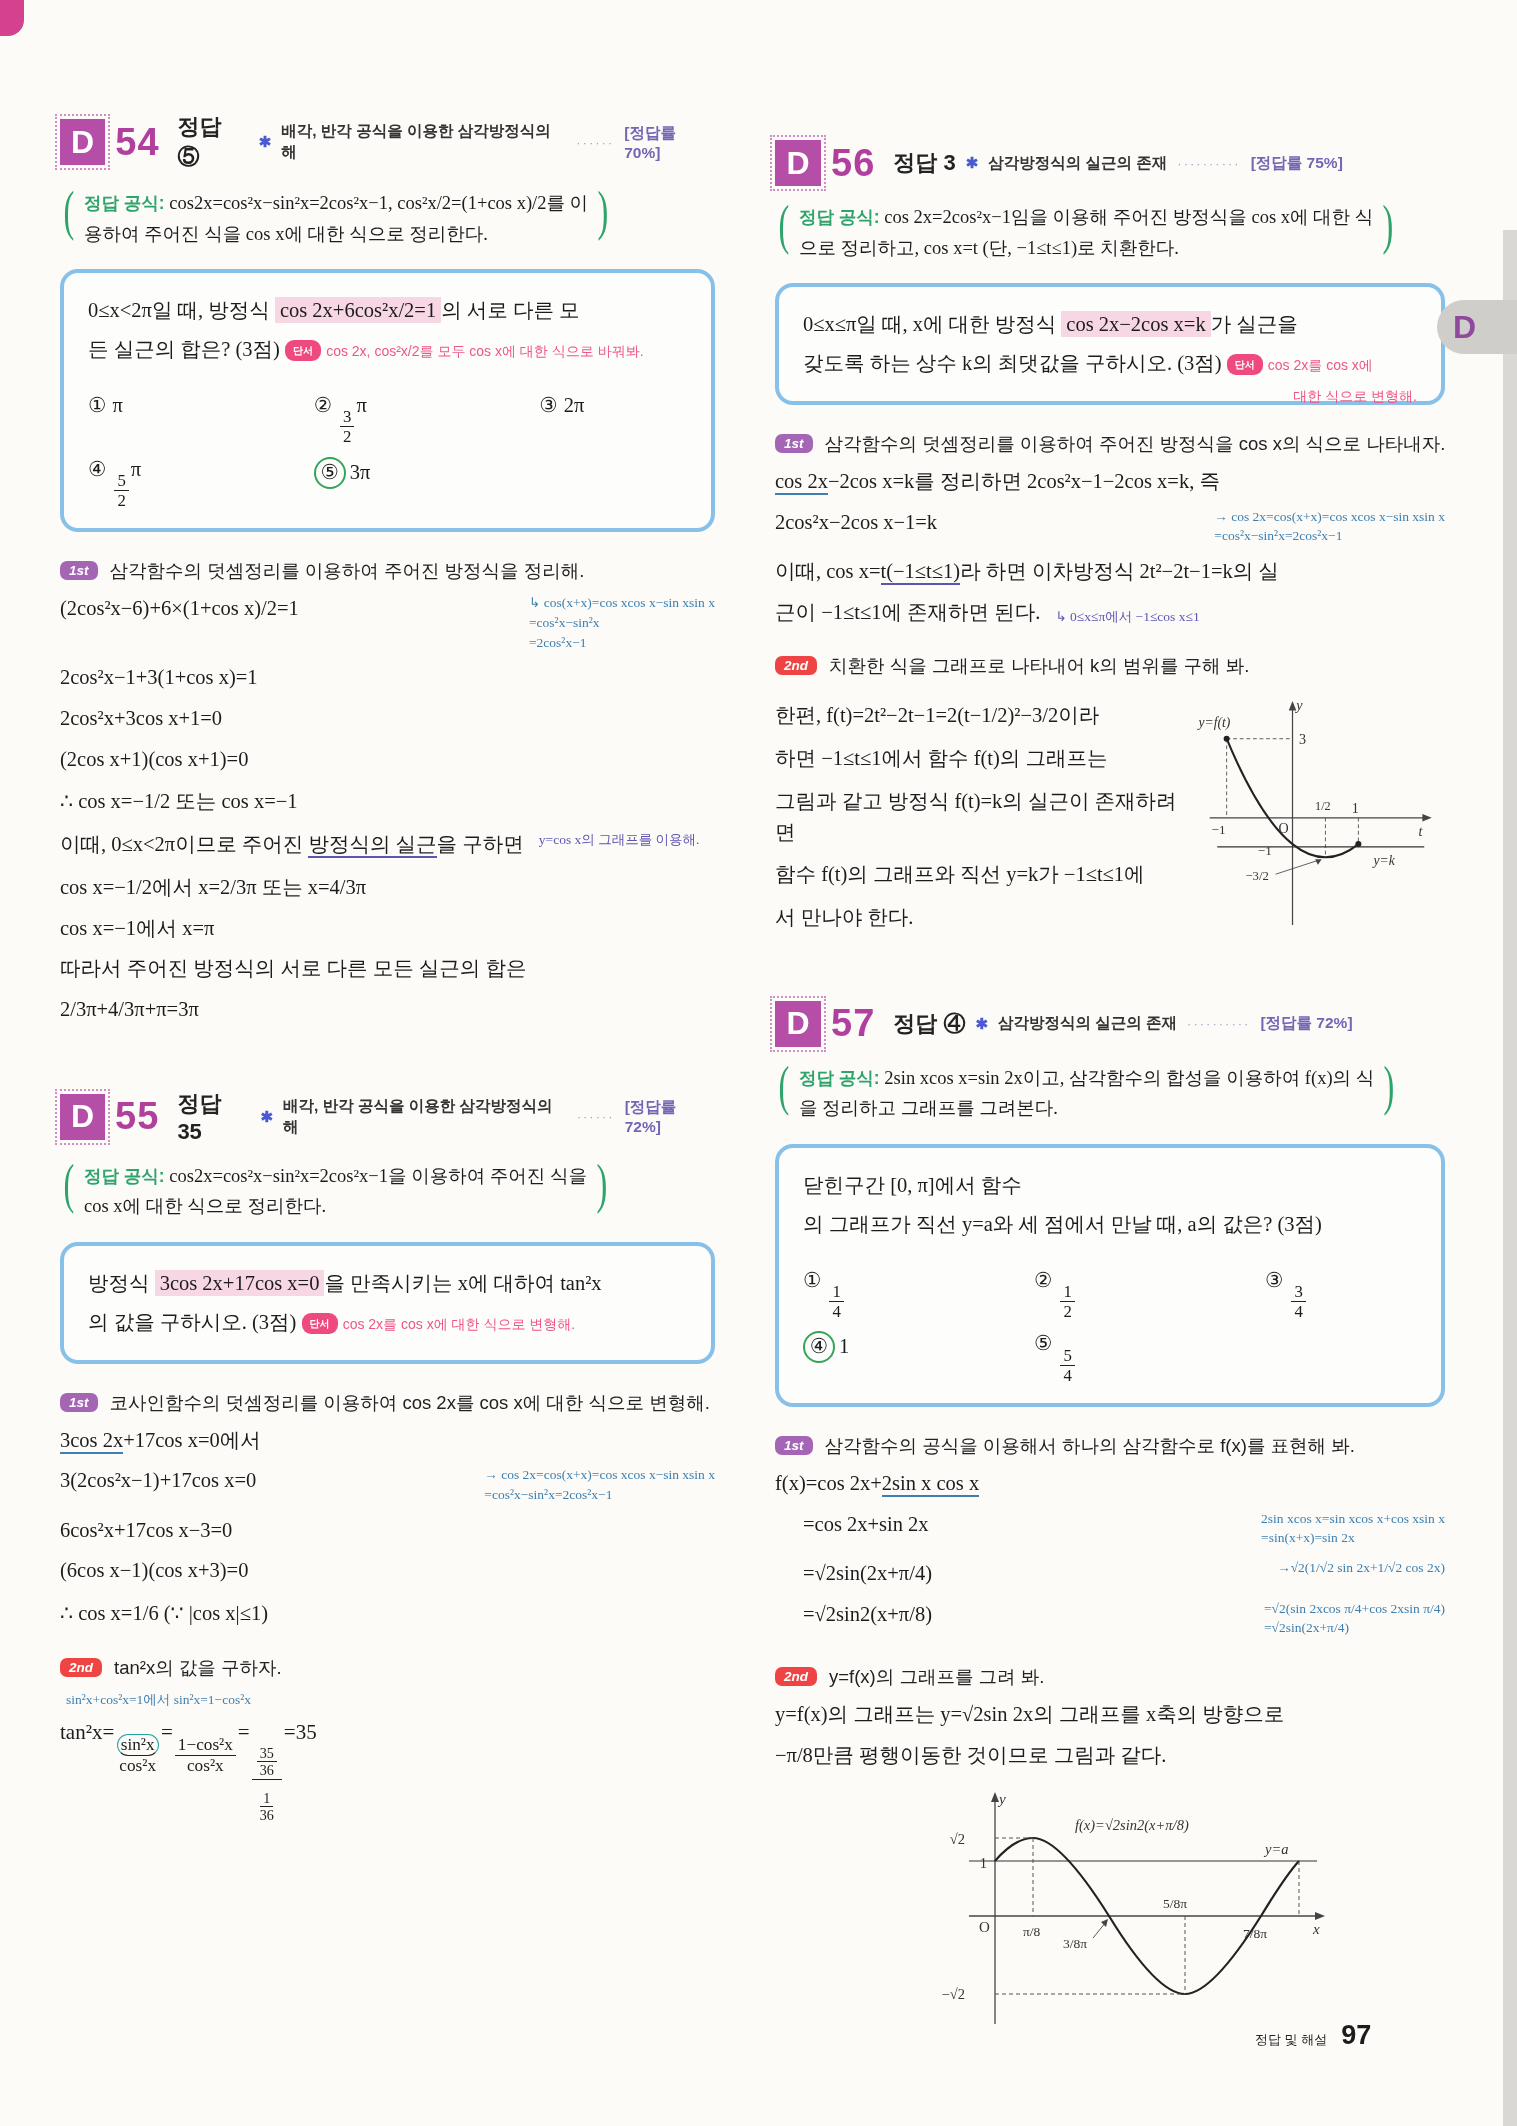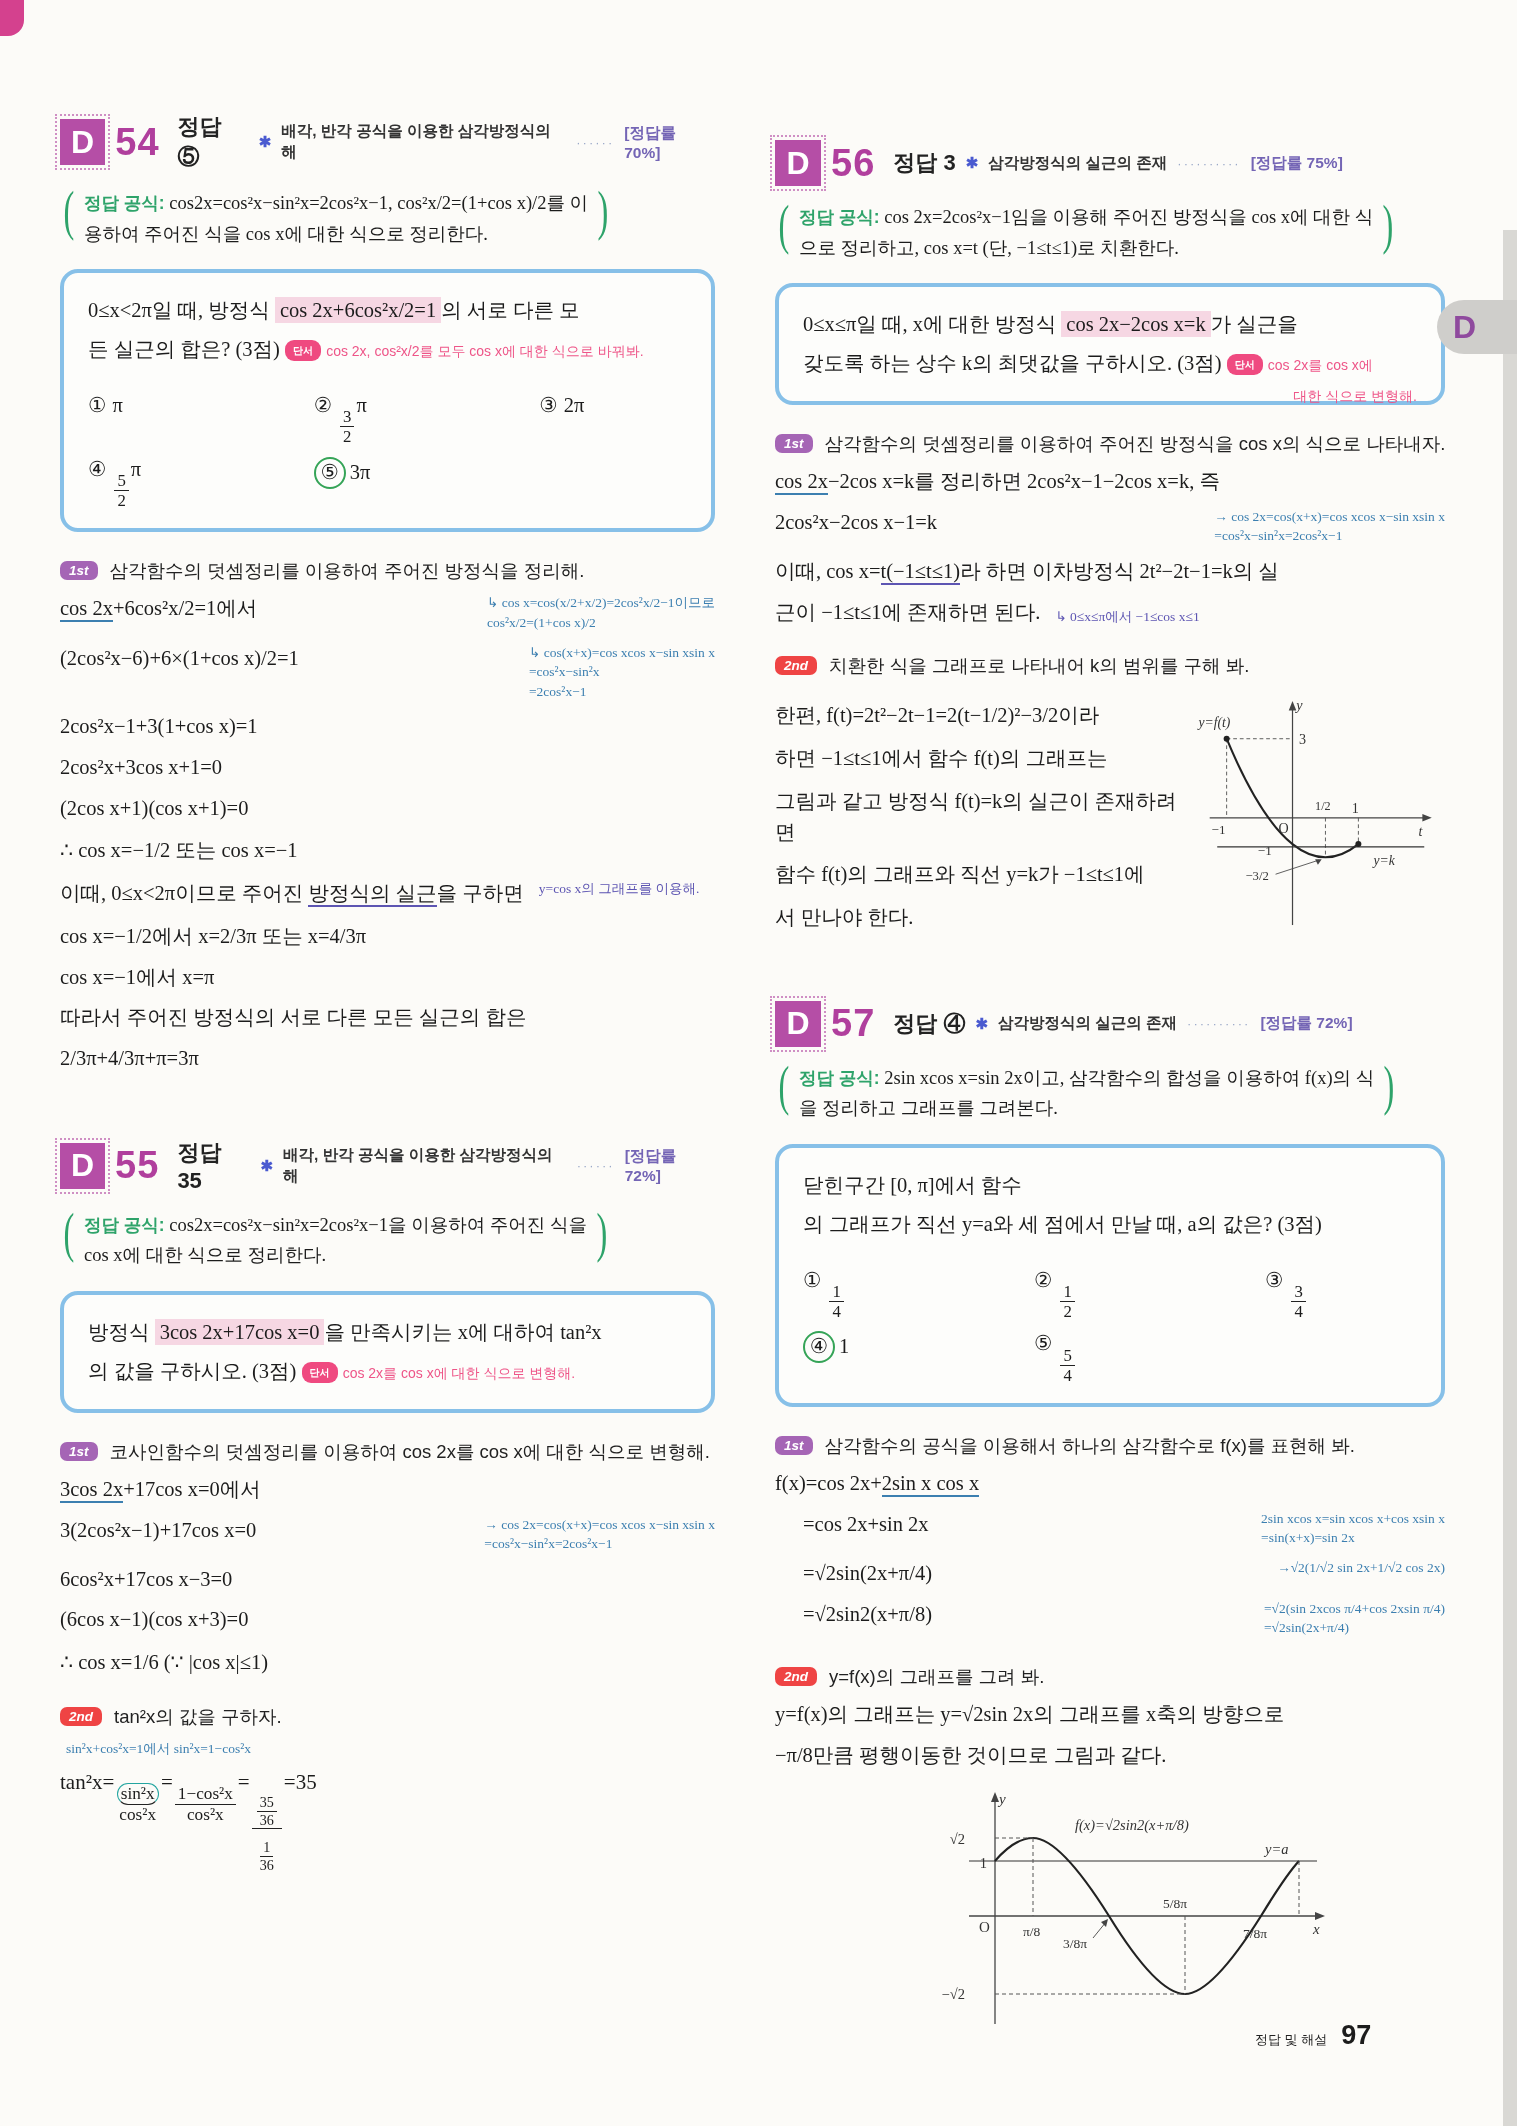--- a/index.html
+++ b/index.html
@@ -122,27 +122,20 @@
                 <span class="fn">5</span>
                 <span class="fd">2</span>
               </span><span>π</span></div>
           <div><span class="sel">⑤</span><span>3π</span></div>
         </div>
       </div>
 
       <div class="steprow">
         <span class="sbadge first">1st</span>
         <span class="stitle">삼각함수의 덧셈정리를 이용하여 주어진 방정식을 정리해.</span>
-      </div>
-      <div class="srow">
-        <span class="sline"><span class="u-blue">cos 2x</span><span>+6cos²x/2=1에서</span></span>
-        <div class="note">
-          <div>↳ cos x=cos(x/2+x/2)=2cos²x/2−1이므로</div>
-          <div>cos²x/2=(1+cos x)/2</div>
-        </div>
       </div>
       <div class="srow">
         <span class="sline">(2cos²x−6)+6×(1+cos x)/2=1</span>
         <div class="note">
           <div>↳ cos(x+x)=cos xcos x−sin xsin x</div>
           <div>=cos²x−sin²x</div>
           <div>=2cos²x−1</div>
         </div>
       </div>
       <div class="sline" style="margin:10px 0;">2cos²x−1+3(1+cos x)=1</div>

